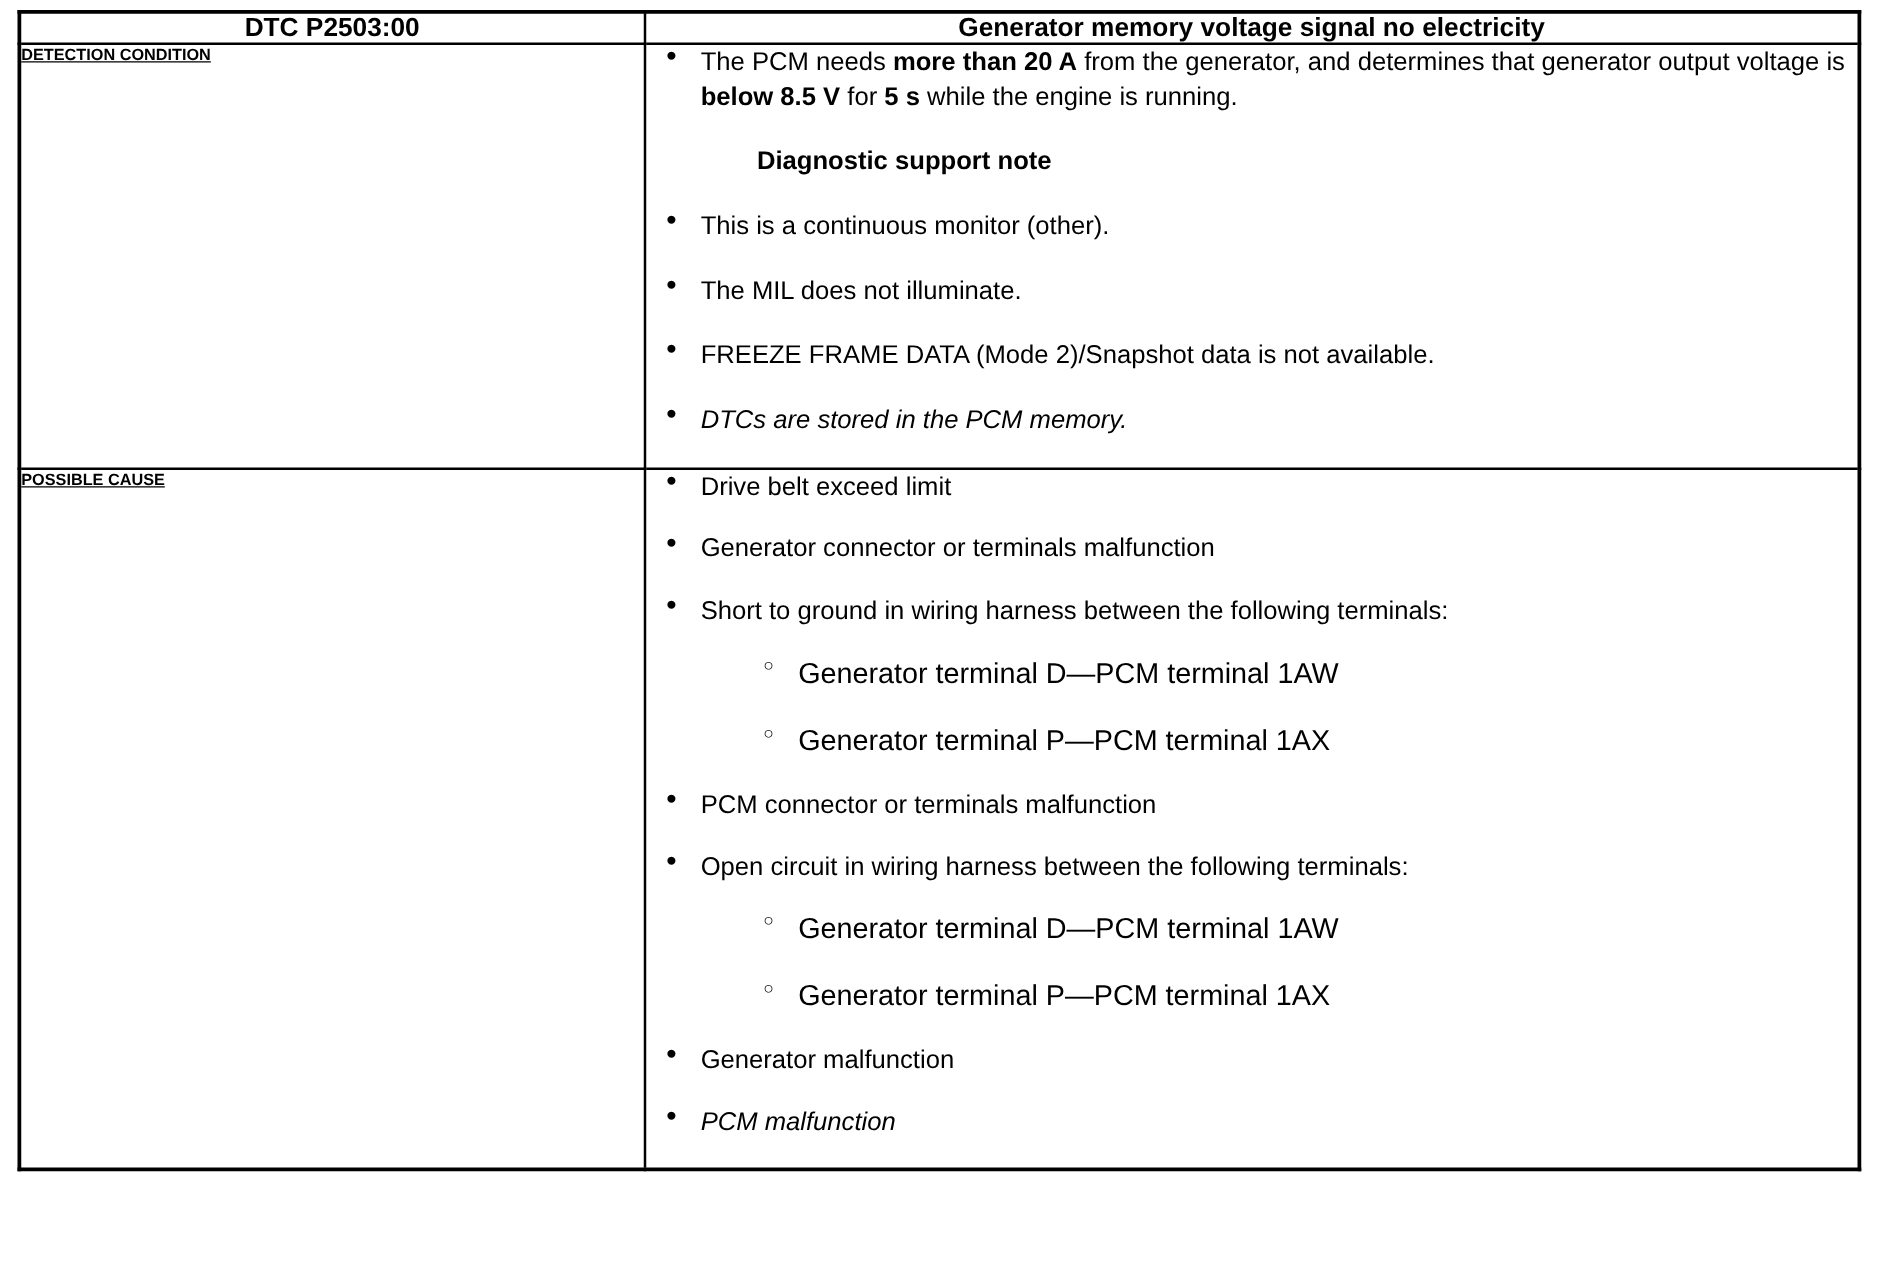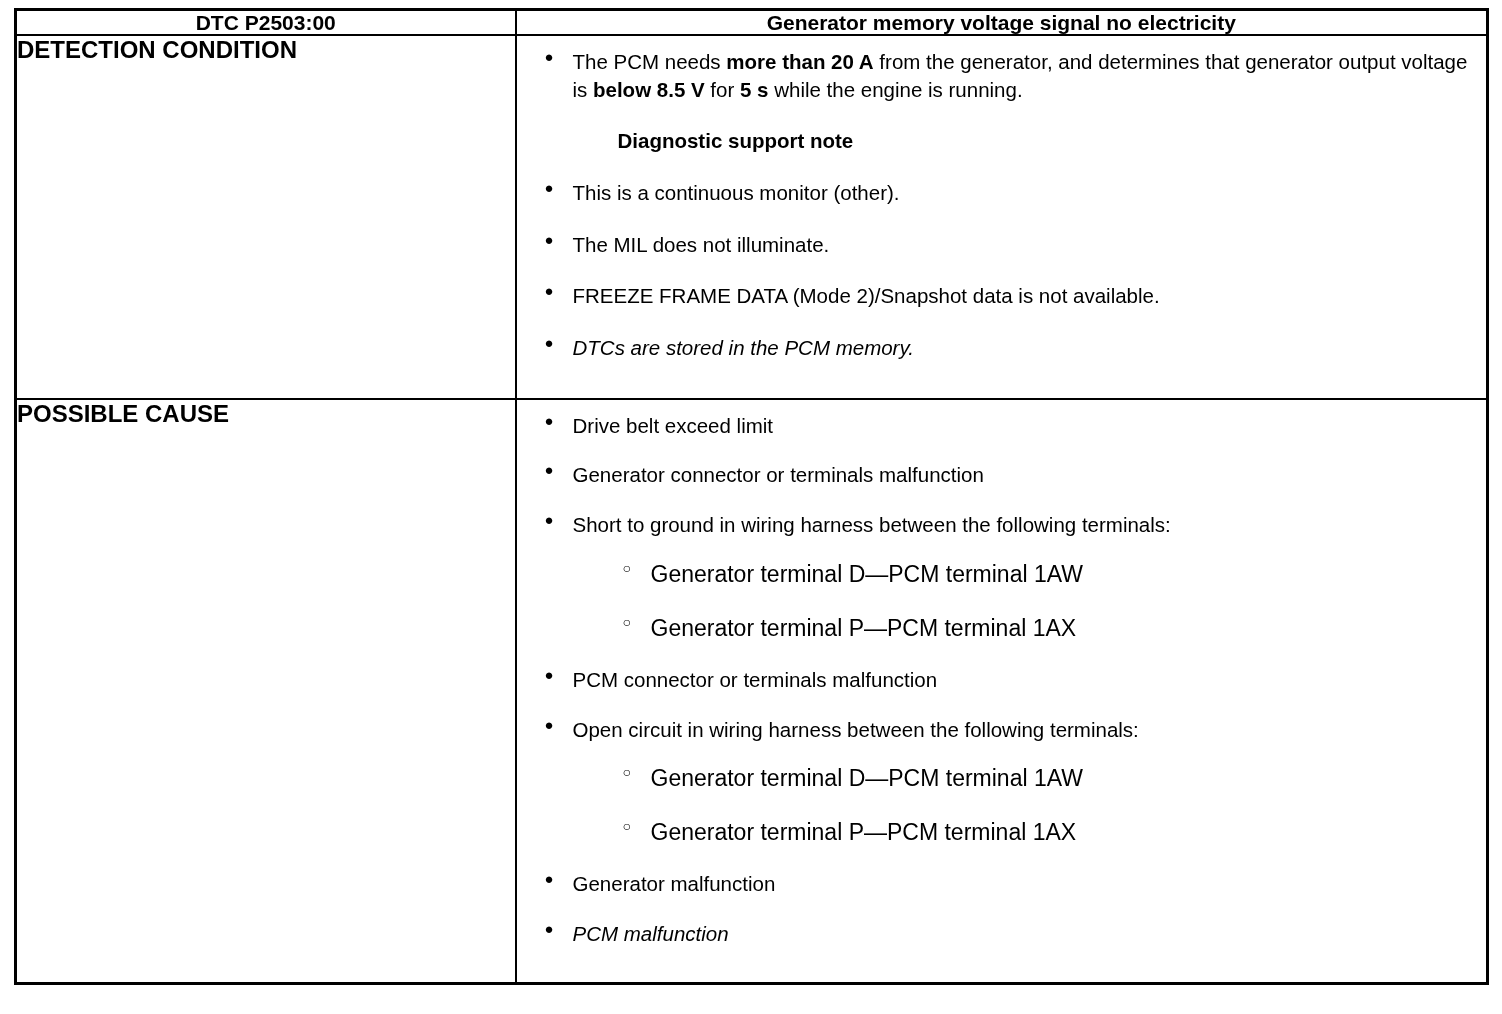--- a/index.html
+++ b/index.html
@@ -36,34 +36,35 @@
 
   .header-cell {
     text-align: center;
     font-weight: bold;
     font-size: 21px;
     padding: 9px 4px 11px 4px;
     line-height: 1.1;
   }
   .row-label {
     font-weight: bold;
-    font-size: 24px;
+    font-size: 13px;
     padding-left: 4px;
     vertical-align: middle;
+    text-decoration: underline;
   }
   .label-inner {
     display: block;
   }
   .body-cell {
     padding: 14px 16px 14px 18px;
   }
   ul.bullets {
     list-style: none;
     margin: 0;
-    padding: 12px;
+    padding: 0;
   }
   ul.bullets > li {
     position: relative;
     padding-left: 44px;
     margin-bottom: 23px;
     font-size: 20.5px;
     line-height: 1.35;
   }
   ul.bullets > li:last-child { margin-bottom: 2px; font-style: italic; }
   ul.bullets > li.bullet::before {

